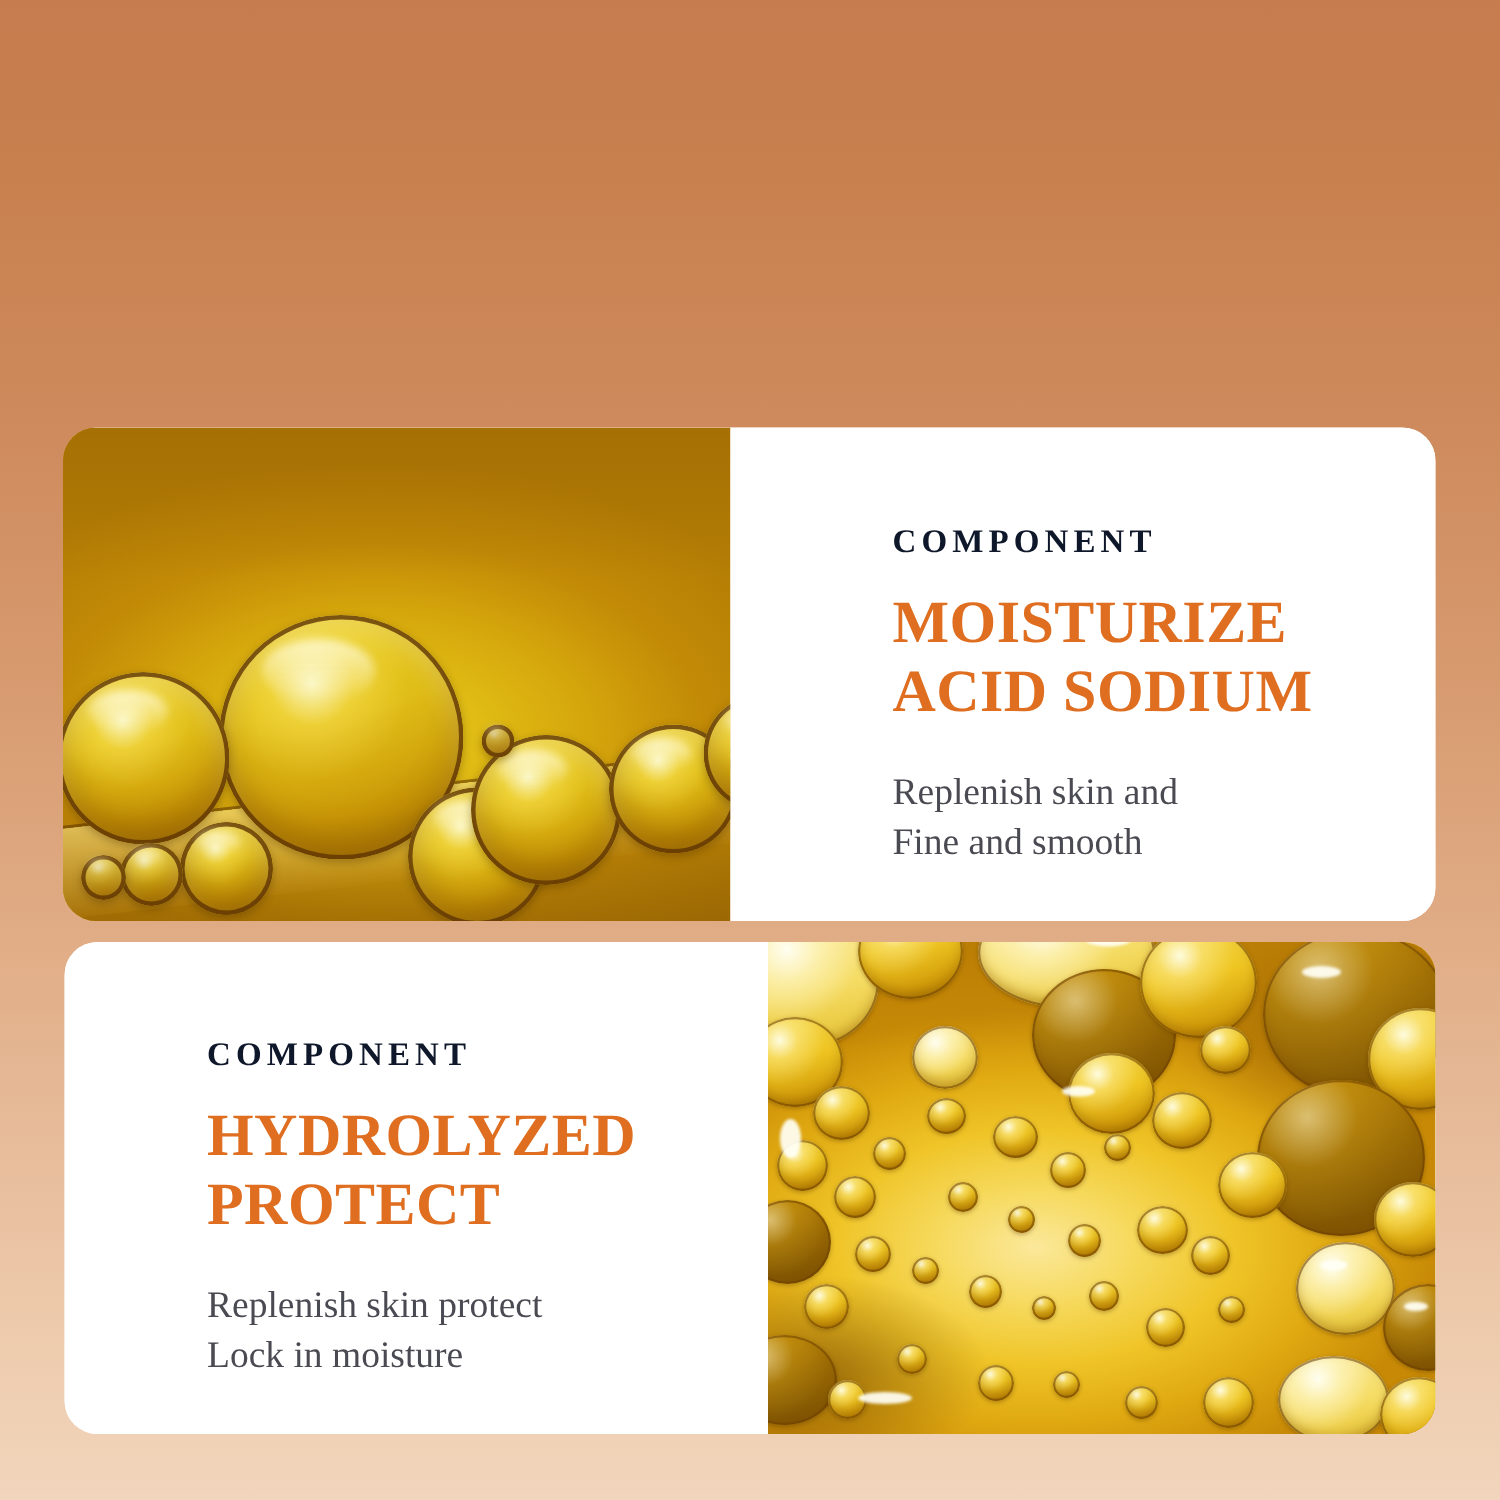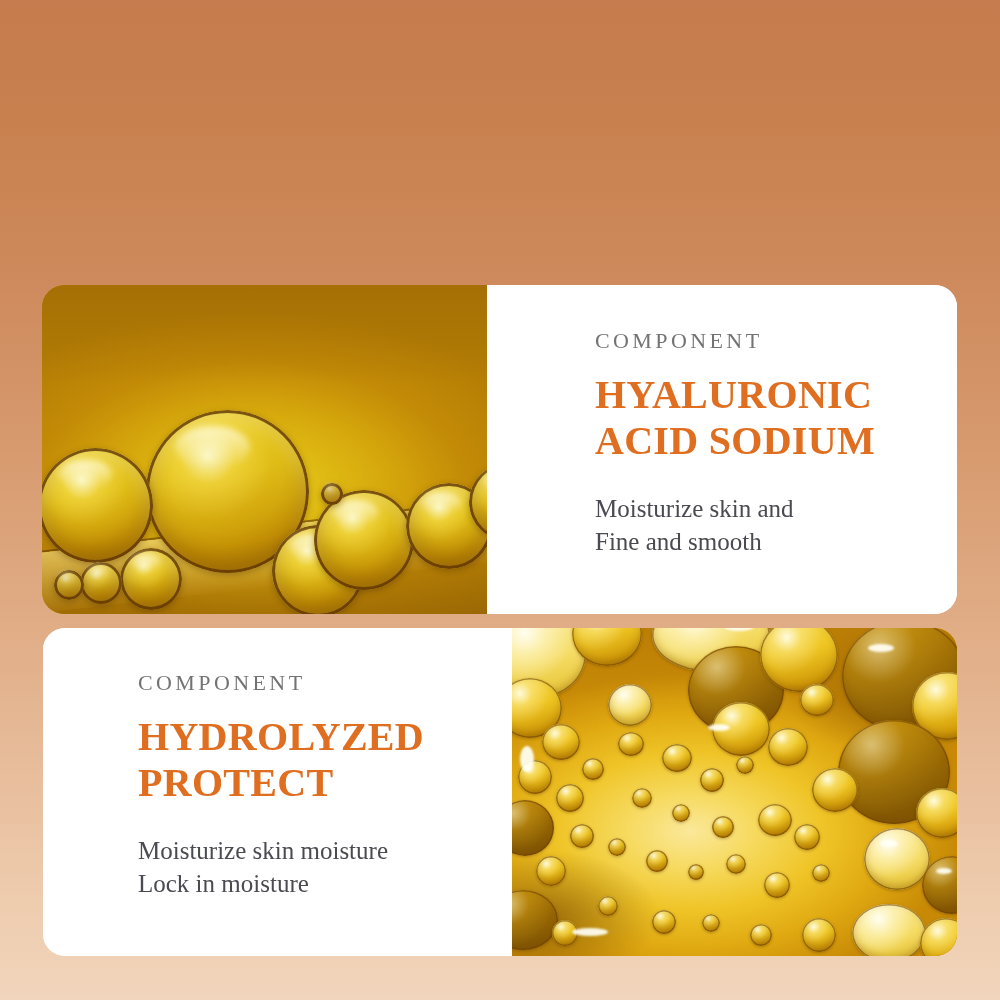--- a/index.html
+++ b/index.html
@@ -89,22 +89,23 @@
 
   
   .text-inner { position: absolute; }
   #card-1 .text-inner { left: 108px; top: 43px; }
   #card-2 .text-inner { left: 95px;  top: 42px; }
 
   .eyebrow {
     font-family: "Liberation Serif", "DejaVu Serif", serif;
     font-size: 22px;
     letter-spacing: 3.4px;
-    color: #737373;
-    font-weight: 400;
+    color: #0f172a;
+    font-weight: 700;
+    margin-top: 20px;
   }
   .ingredient {
     margin-top: 18px;
     font-family: "Liberation Serif", "DejaVu Serif", serif;
     font-weight: 700;
     font-size: 40px;
     line-height: 46px;
     letter-spacing: 0.3px;
     color: #DF6E20;
     white-space: pre-line;
@@ -235,37 +236,37 @@
       <div class="drop" style="left:427px; top:178px; width:78px; height:78px;"></div>
       <div class="drop" style="left:78px; top:263px; width:62px; height:62px;"></div>
       <div class="drop" style="left:38px; top:277px; width:42px; height:42px;"></div>
       <div class="drop" style="left:12px; top:285px; width:30px; height:30px;"></div>
       <div class="drop" style="left:279px; top:198px; width:22px; height:22px;"></div>
     </div>
 
     <div class="card-text">
       <div class="text-inner">
         <div class="eyebrow">COMPONENT</div>
-        <div class="ingredient">HYALURONIC
+        <div class="ingredient">MOISTURIZE
 ACID SODIUM</div>
-        <div class="benefits">Moisturize skin and
+        <div class="benefits">Replenish skin and
 Fine and smooth</div>
       </div>
     </div>
 
   </div>
 
   <div class="card" id="card-2">
 
     <div class="card-text">
       <div class="text-inner">
         <div class="eyebrow">COMPONENT</div>
         <div class="ingredient">HYDROLYZED
 PROTECT</div>
-        <div class="benefits">Moisturize skin moisture
+        <div class="benefits">Replenish skin protect
 Lock in moisture</div>
       </div>
     </div>
 
     <div class="card-photo">
       <div class="oil-bg-2"></div>
 
       <div class="bub pale" style="left:-22px; top:-18px; width:96px; height:88px;"></div>
       <div class="bub" style="left:60px; top:-26px; width:70px; height:64px;"></div>
       <div class="bub pale" style="left:140px; top:-30px; width:118px; height:74px;"></div>

